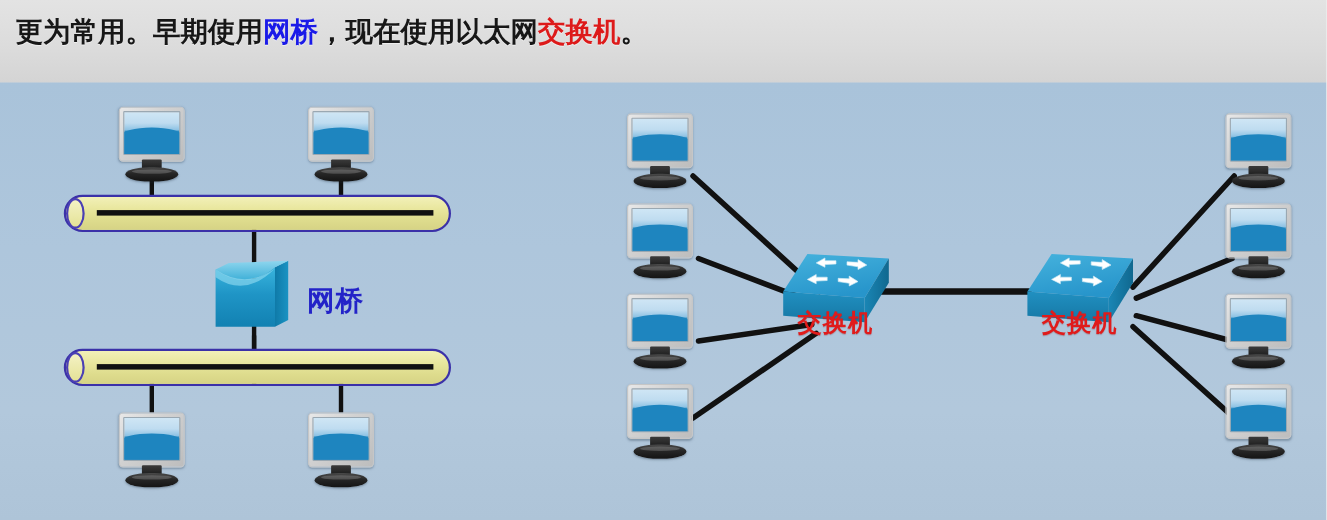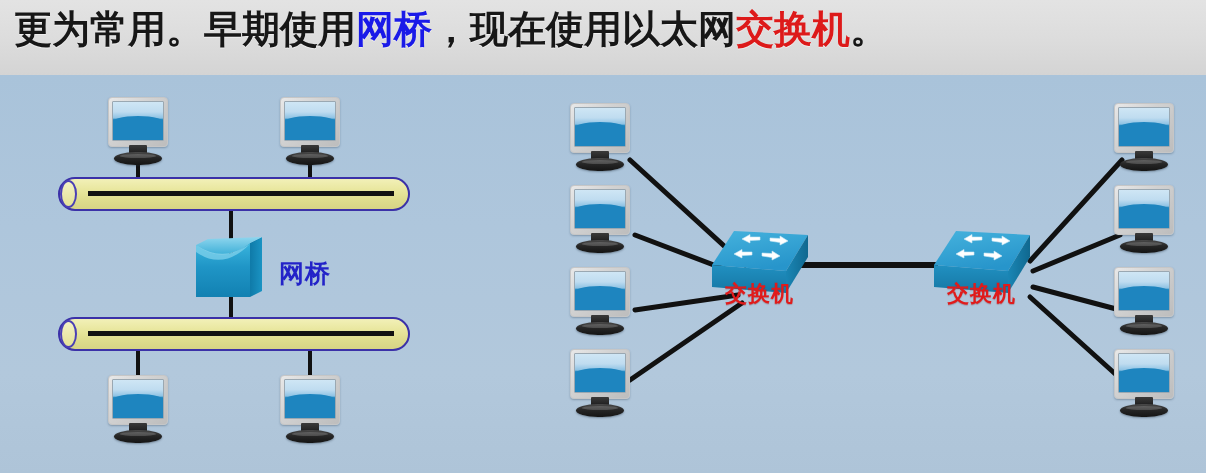--- a/index.html
+++ b/index.html
@@ -25,21 +25,21 @@
     top: 0;
     width: 1206px;
     height: 75px;
     background: linear-gradient(180deg, #e3e3e3 0%, #dcdcdc 55%, #d4d4d4 100%);
     box-sizing: border-box;
   }
   #header-text {
     position: absolute;
     left: 14px;
     top: 6px;
-    font-size: 38px;
+    font-size: 25px;
     font-weight: bold;
     letter-spacing: 0px;
     color: #171717;
     white-space: nowrap;
     line-height: 46px;
     font-family: "DejaVu Sans", "Liberation Sans", sans-serif;
     text-shadow: 0 1px 0 rgba(255,255,255,.5);
   }
   #header-text span { white-space: nowrap; }
   .hl-blue { color: #1a1ae8; }

